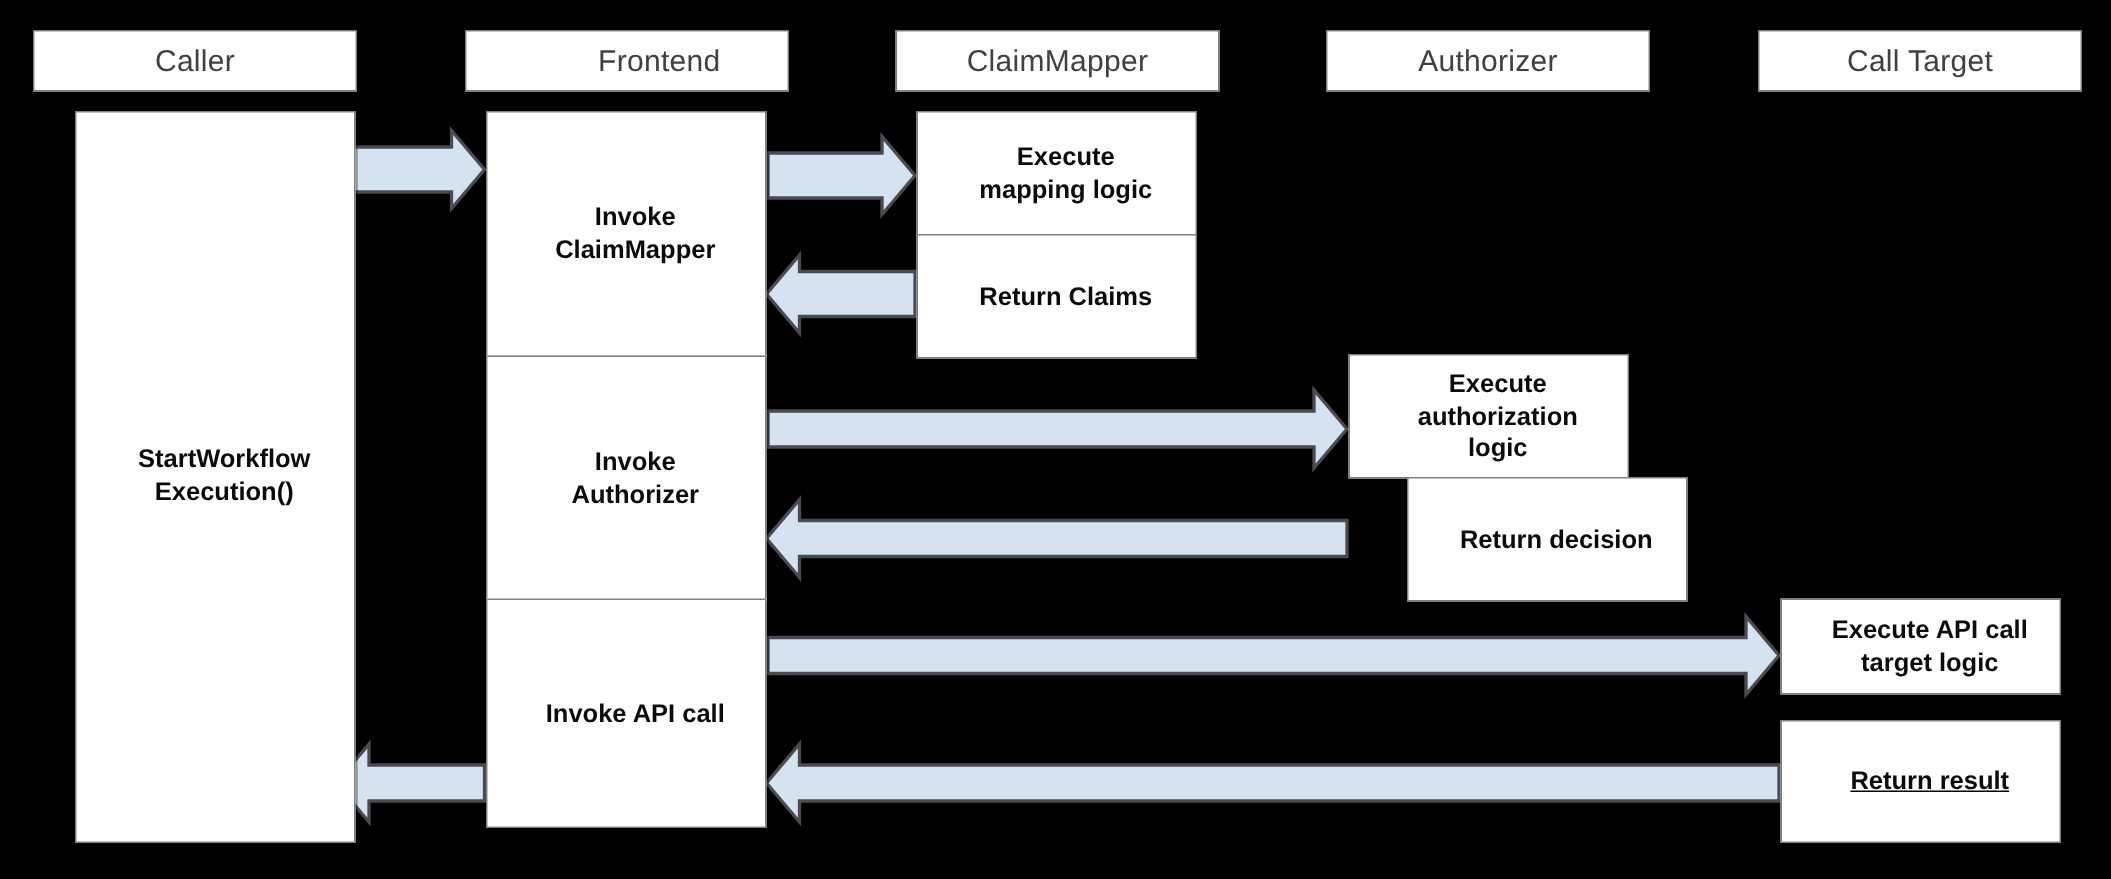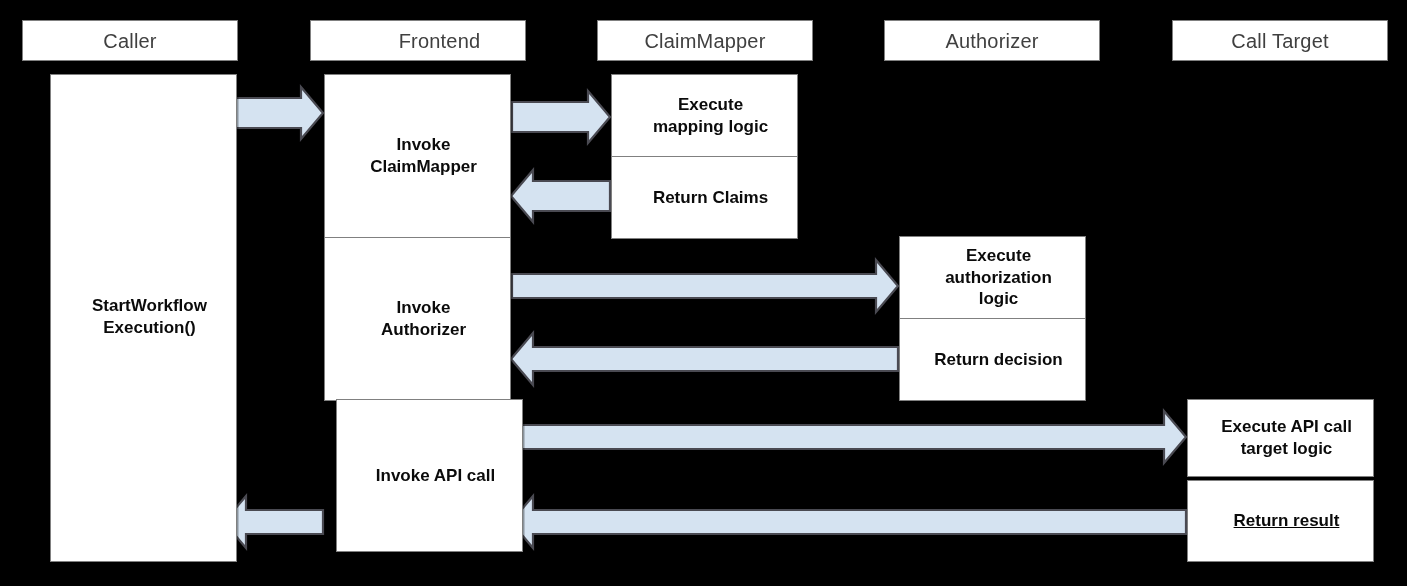--- a/index.html
+++ b/index.html
@@ -111,36 +111,36 @@
       </div>
       <div class="activation" style="left: 36px; top: 74px; width: 187px; height: 488px; align-items: flex-start; padding-top: 220px; margin-left: 14px;">
         <div class="alabel">StartWorkflow<br>Execution()</div>
       </div>
       <div class="activation" style="left: 324px; top: 74px; width: 187px; height: 164px;">
         <div class="alabel">Invoke<br>ClaimMapper</div>
       </div>
       <div class="activation" style="left: 324px; top: 237px; width: 187px; height: 164px;">
         <div class="alabel">Invoke<br>Authorizer</div>
       </div>
-      <div class="activation" style="left: 336px; top: 399px; width: 187px; height: 153px;">
+      <div class="activation" style="left: 324px; top: 399px; width: 187px; height: 153px;">
         <div class="alabel">Invoke API call</div>
       </div>
       <div class="activation" style="left: 611px; top: 74px; width: 187px; height: 83px;">
         <div class="alabel">Execute<br>mapping logic</div>
       </div>
       <div class="activation" style="left: 611px; top: 156px; width: 187px; height: 83px;">
         <div class="alabel">Return Claims</div>
       </div>
       <div class="activation" style="left: 899px; top: 236px; width: 187px; height: 83px;">
         <div class="alabel">Execute<br>authorization<br>logic</div>
       </div>
-      <div class="activation" style="left: 899px; top: 318px; width: 187px; height: 83px;">
+      <div class="activation" style="left: 938px; top: 318px; width: 187px; height: 83px;">
         <div class="alabel">Return decision</div>
       </div>
-      <div class="activation" style="left: 1187px; top: 399px; width: 187px; height: 78px;">
+      <div class="activation" style="left: 1187px; top: 399px; width: 187px; height: 64px;">
         <div class="alabel">Execute API call<br>target logic</div>
       </div>
       <div class="activation" style="left: 1187px; top: 480px; width: 187px; height: 82px; text-decoration: underline;">
         <div class="alabel">Return result</div>
       </div>
     </div>
 
 </div>
 
 </body></html>

